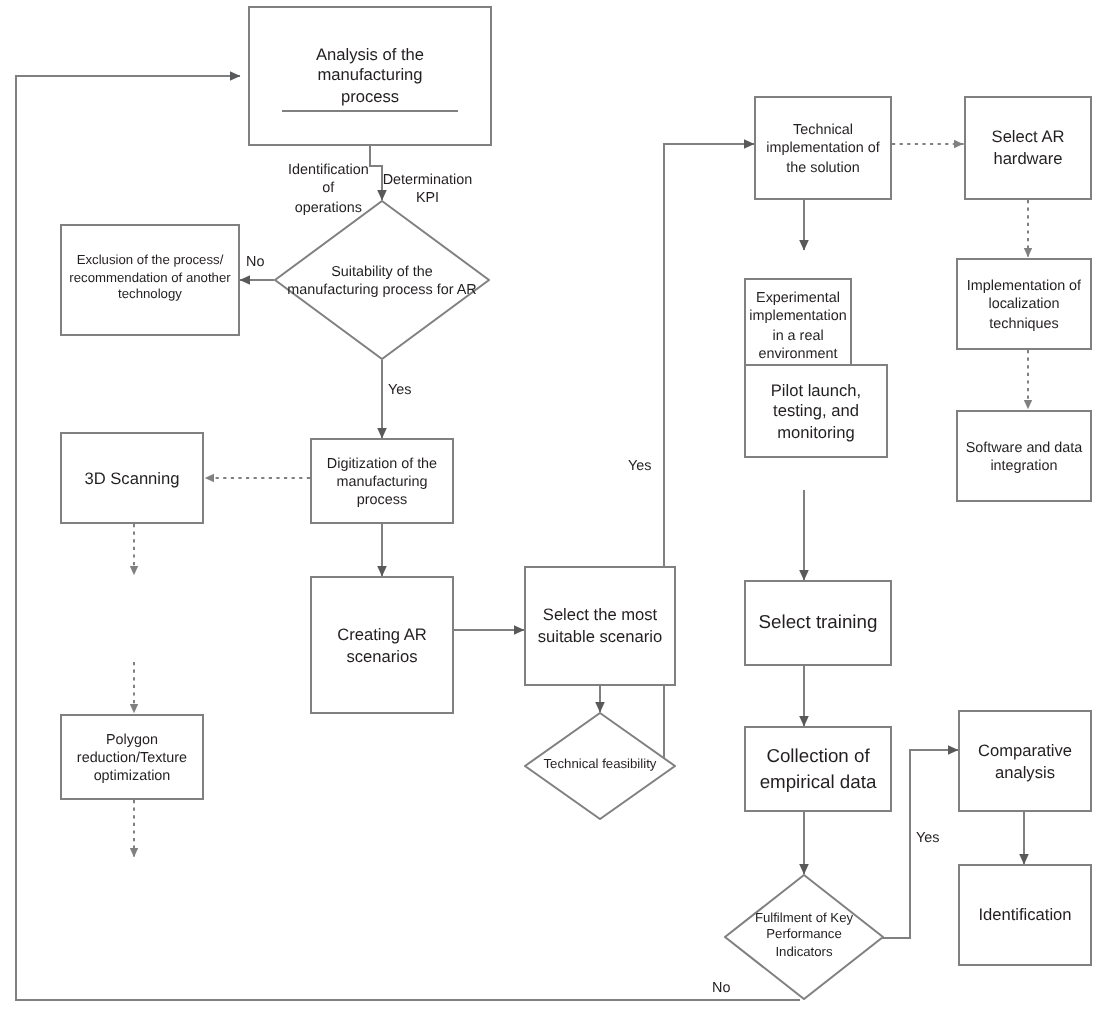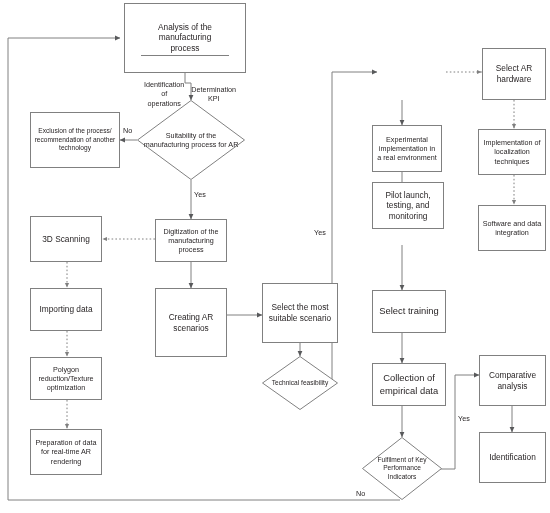--- a/index.html
+++ b/index.html
@@ -185,37 +185,36 @@
   </div>
 
   <div class="node fs-7" style="left:30px; top:112px; width:90px; height:56px;">Exclusion of the process/ recommendation of another technology</div>
 
   <div class="node fs-8" style="left:155px; top:219px; width:72px; height:43px;">Digitization of the manufacturing process</div>
 
   <div class="node fs-9" style="left:155px; top:288px; width:72px; height:69px;">Creating AR scenarios</div>
 
   <div class="node fs-9" style="left:30px; top:216px; width:72px; height:46px;">3D Scanning</div>
 
-  <div class="node fs-9" style="left:30px; top:288px; width:72px; height:43px;">Importing data</div>
 
   <div class="node fs-8" style="left:30px; top:357px; width:72px; height:43px;">Polygon reduction/Texture optimization</div>
 
-  <div class="node fs-8" style="left:30px; top:429px; width:72px; height:46px;">Preparation of data for real-time AR rendering</div>
 
   <div class="node fs-9" style="left:262px; top:283px; width:76px; height:60px;">Select the most suitable scenario</div>
 
   <div class="diamond-wrap" style="left:262px; top:356px; width:76px; height:54px;">
     <svg width="76" height="54" viewBox="0 0 76 54">
       <polygon points="38,0.5 75.5,27 38,53.5 0.5,27" fill="#ffffff" stroke="#808080" stroke-width="1"></polygon>
     </svg>
     <div class="diamond-label fs-7">Technical feasibility</div>
   </div>
 
-
-  <div class="node fs-8" style="left:372px; top:125px; width:70px; height:47px;">Experimental implementation in a real environment</div>
+  <div class="node fs-8" style="left:377px; top:48px; width:69px; height:52px;">Technical implementation of the solution</div>
+
+  <div class="node fs-8" style="left:372px; top:139px; width:54px; height:47px;">Experimental implementation in a real environment</div>
 
   <div class="node fs-9" style="left:372px; top:182px; width:72px; height:47px;">Pilot launch, testing, and monitoring</div>
 
   <div class="node fs-10" style="left:372px; top:290px; width:74px; height:43px;">Select training</div>
 
   <div class="node fs-10" style="left:372px; top:363px; width:74px; height:43px;">Collection of empirical data</div>
 
   <div class="diamond-wrap" style="left:362px; top:437px; width:80px; height:63px;">
     <svg width="80" height="63" viewBox="0 0 80 63">
       <polygon points="40,0.5 79.5,31.5 40,62.5 0.5,31.5" fill="#ffffff" stroke="#808080" stroke-width="1"></polygon>

